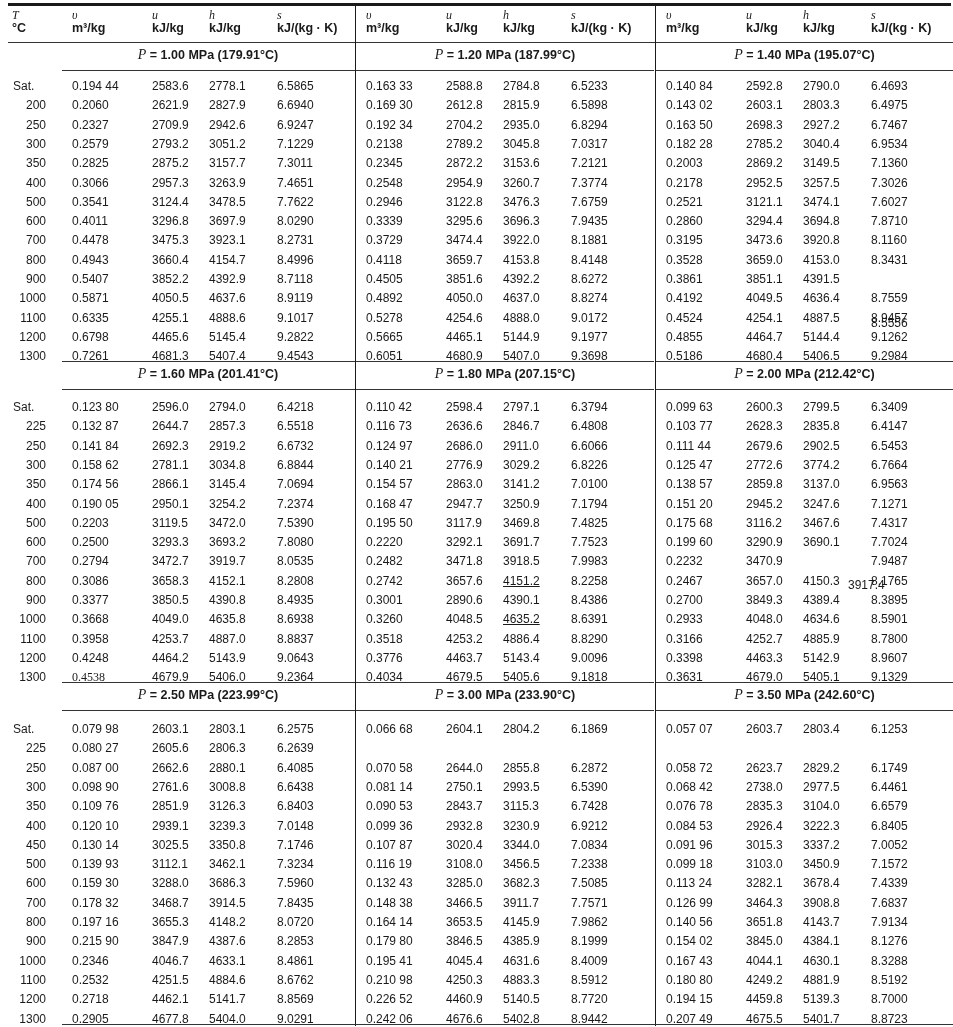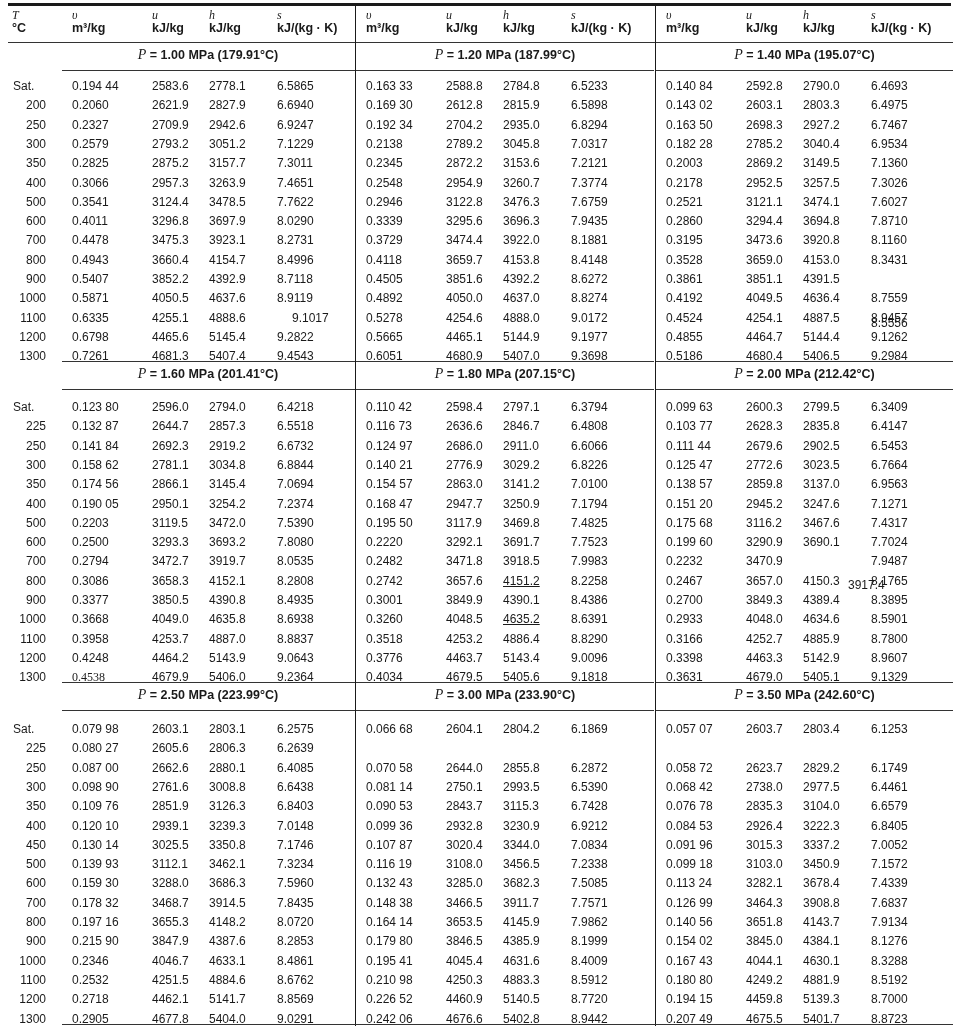--- a/index.html
+++ b/index.html
@@ -138,21 +138,21 @@
       <div class="cell" style="left: 152px; top: 272px;">3852.2</div>
       <div class="cell" style="left: 209px; top: 272px;">4392.9</div>
       <div class="cell" style="left: 277px; top: 272px;">8.7118</div>
       <div class="cell" style="left: 72px; top: 291.3px;">0.5871</div>
       <div class="cell" style="left: 152px; top: 291.3px;">4050.5</div>
       <div class="cell" style="left: 209px; top: 291.3px;">4637.6</div>
       <div class="cell" style="left: 277px; top: 291.3px;">8.9119</div>
       <div class="cell" style="left: 72px; top: 310.6px;">0.6335</div>
       <div class="cell" style="left: 152px; top: 310.6px;">4255.1</div>
       <div class="cell" style="left: 209px; top: 310.6px;">4888.6</div>
-      <div class="cell" style="left: 292px; top: 310.6px; text-align: right;">9.1017</div>
+      <div class="cell" style="left: 277px; top: 310.6px; text-align: right;">9.1017</div>
       <div class="cell" style="left: 72px; top: 329.9px;">0.6798</div>
       <div class="cell" style="left: 152px; top: 329.9px;">4465.6</div>
       <div class="cell" style="left: 209px; top: 329.9px;">5145.4</div>
       <div class="cell" style="left: 277px; top: 329.9px;">9.2822</div>
       <div class="cell" style="left: 72px; top: 349.2px;">0.7261</div>
       <div class="cell" style="left: 152px; top: 349.2px;">4681.3</div>
       <div class="cell" style="left: 209px; top: 349.2px;">5407.4</div>
       <div class="cell" style="left: 277px; top: 349.2px;">9.4543</div>
       <div class="ptitle" style="left: 356px; width: 298px; top: 47px;"><span class="pvar">P</span><span> = 1.20 MPa (187.99°C)</span></div>
       <div class="hline" style="left: 355px; top: 70px; width: 299px;"></div>
@@ -393,21 +393,21 @@
       <div class="cell" style="left: 571px; top: 535.1px;">7.7523</div>
       <div class="cell" style="left: 366px; top: 554.4px;">0.2482</div>
       <div class="cell" style="left: 446px; top: 554.4px;">3471.8</div>
       <div class="cell" style="left: 503px; top: 554.4px;">3918.5</div>
       <div class="cell" style="left: 571px; top: 554.4px;">7.9983</div>
       <div class="cell" style="left: 366px; top: 573.7px;">0.2742</div>
       <div class="cell" style="left: 446px; top: 573.7px;">3657.6</div>
       <div class="cell" style="left: 503px; top: 573.7px; text-decoration: underline;">4151.2</div>
       <div class="cell" style="left: 571px; top: 573.7px;">8.2258</div>
       <div class="cell" style="left: 366px; top: 593px;">0.3001</div>
-      <div class="cell" style="left: 446px; top: 593px;">3849.9</div>
+      <div class="cell" style="left: 446px; top: 593px;">2890.6</div>
       <div class="cell" style="left: 503px; top: 593px;">4390.1</div>
       <div class="cell" style="left: 571px; top: 593px;">8.4386</div>
       <div class="cell" style="left: 366px; top: 612.3px;">0.3260</div>
       <div class="cell" style="left: 446px; top: 612.3px;">4048.5</div>
       <div class="cell" style="left: 503px; top: 612.3px; text-decoration: underline;">4635.2</div>
       <div class="cell" style="left: 571px; top: 612.3px;">8.6391</div>
       <div class="cell" style="left: 366px; top: 631.6px;">0.3518</div>
       <div class="cell" style="left: 446px; top: 631.6px;">4253.2</div>
       <div class="cell" style="left: 503px; top: 631.6px;">4886.4</div>
       <div class="cell" style="left: 571px; top: 631.6px;">8.8290</div>
@@ -429,21 +429,21 @@
       <div class="cell" style="left: 666px; top: 419.3px;">0.103 77</div>
       <div class="cell" style="left: 746px; top: 419.3px;">2628.3</div>
       <div class="cell" style="left: 803px; top: 419.3px;">2835.8</div>
       <div class="cell" style="left: 871px; top: 419.3px;">6.4147</div>
       <div class="cell" style="left: 666px; top: 438.6px;">0.111 44</div>
       <div class="cell" style="left: 746px; top: 438.6px;">2679.6</div>
       <div class="cell" style="left: 803px; top: 438.6px;">2902.5</div>
       <div class="cell" style="left: 871px; top: 438.6px;">6.5453</div>
       <div class="cell" style="left: 666px; top: 457.9px;">0.125 47</div>
       <div class="cell" style="left: 746px; top: 457.9px;">2772.6</div>
-      <div class="cell" style="left: 803px; top: 457.9px;">3023.5</div>
+      <div class="cell" style="left: 803px; top: 457.9px;">3774.2</div>
       <div class="cell" style="left: 871px; top: 457.9px;">6.7664</div>
       <div class="cell" style="left: 666px; top: 477.2px;">0.138 57</div>
       <div class="cell" style="left: 746px; top: 477.2px;">2859.8</div>
       <div class="cell" style="left: 803px; top: 477.2px;">3137.0</div>
       <div class="cell" style="left: 871px; top: 477.2px;">6.9563</div>
       <div class="cell" style="left: 666px; top: 496.5px;">0.151 20</div>
       <div class="cell" style="left: 746px; top: 496.5px;">2945.2</div>
       <div class="cell" style="left: 803px; top: 496.5px;">3247.6</div>
       <div class="cell" style="left: 871px; top: 496.5px;">7.1271</div>
       <div class="cell" style="left: 666px; top: 515.8px;">0.175 68</div>

